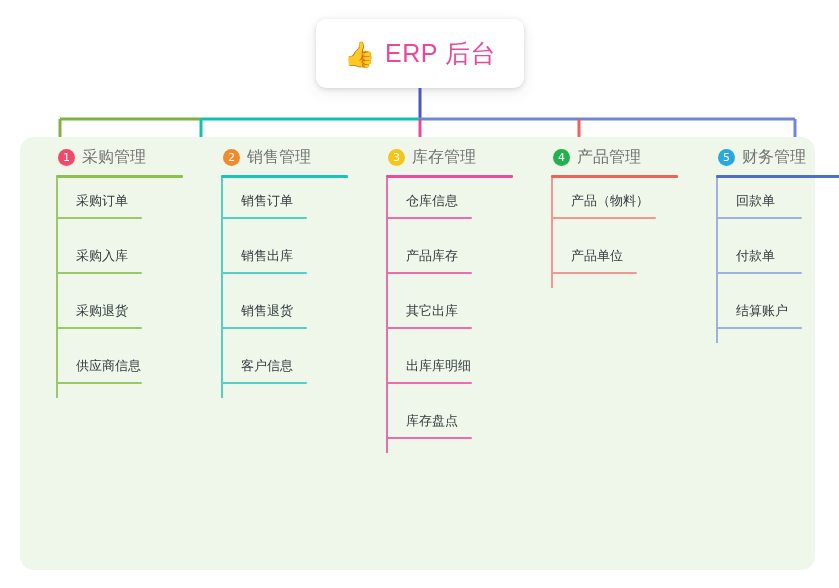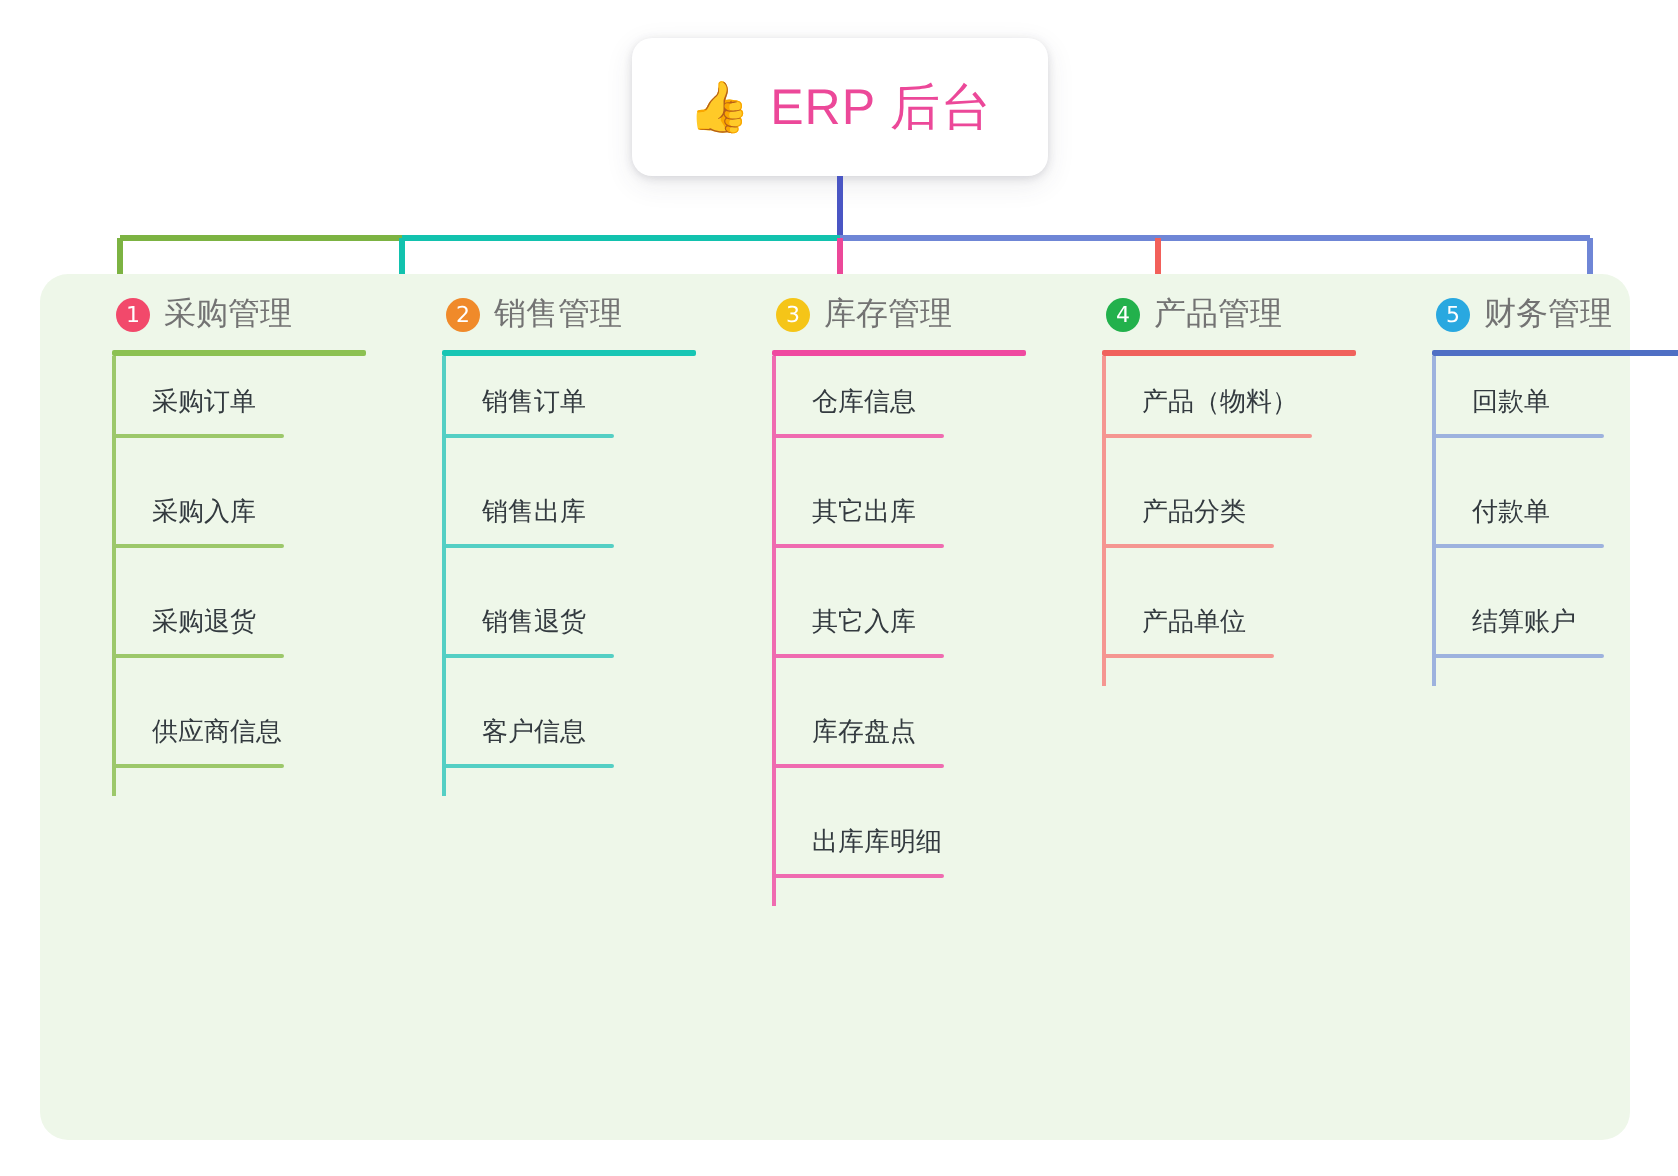--- a/index.html
+++ b/index.html
@@ -238,59 +238,54 @@
       </div>
       <div class="col-rule" style="background: rgb(239, 74, 160);"></div>
       <div class="leaf-list">
         <div class="leaf">
           <span class="stem" style="background: rgb(239, 107, 176);"></span>
           <span class="leaf-label">仓库信息</span>
           <span class="leaf-rule" style="background: rgb(239, 107, 176);"></span>
         </div>
         <div class="leaf">
           <span class="stem" style="background: rgb(239, 107, 176);"></span>
+          <span class="leaf-label">产品库存</span>
+          <span class="leaf-rule" style="background: rgb(239, 107, 176);"></span>
+        </div>
+        <div class="leaf">
+          <span class="stem" style="background: rgb(239, 107, 176);"></span>
           <span class="leaf-label">其它出库</span>
           <span class="leaf-rule" style="background: rgb(239, 107, 176);"></span>
         </div>
         <div class="leaf">
           <span class="stem" style="background: rgb(239, 107, 176);"></span>
-          <span class="leaf-label">其它入库</span>
+          <span class="leaf-label">出库库明细</span>
           <span class="leaf-rule" style="background: rgb(239, 107, 176);"></span>
         </div>
         <div class="leaf">
           <span class="stem" style="background: rgb(239, 107, 176);"></span>
           <span class="leaf-label">库存盘点</span>
-          <span class="leaf-rule" style="background: rgb(239, 107, 176);"></span>
-        </div>
-        <div class="leaf">
-          <span class="stem" style="background: rgb(239, 107, 176);"></span>
-          <span class="leaf-label">出库库明细</span>
           <span class="leaf-rule" style="background: rgb(239, 107, 176);"></span>
         </div>
       </div>
     </div>
     <div class="column col-3">
       <div class="col-head">
         <span class="badge" style="background: rgb(34, 177, 76);">4</span>
         <span class="col-title">产品管理</span>
       </div>
       <div class="col-rule" style="background: rgb(240, 98, 92);"></div>
       <div class="leaf-list">
         <div class="leaf wide">
           <span class="stem" style="background: rgb(245, 150, 145);"></span>
           <span class="leaf-label">产品（物料）</span>
           <span class="leaf-rule" style="background: rgb(245, 150, 145);"></span>
         </div>
         <div class="leaf">
           <span class="stem" style="background: rgb(245, 150, 145);"></span>
-          <span class="leaf-label">产品分类</span>
-          <span class="leaf-rule" style="background: rgb(245, 150, 145);"></span>
-        </div>
-        <div class="leaf">
-          <span class="stem" style="background: rgb(245, 150, 145);"></span>
           <span class="leaf-label">产品单位</span>
           <span class="leaf-rule" style="background: rgb(245, 150, 145);"></span>
         </div>
       </div>
     </div>
     <div class="column col-4">
       <div class="col-head">
         <span class="badge" style="background: rgb(41, 168, 224);">5</span>
         <span class="col-title">财务管理</span>
       </div>

